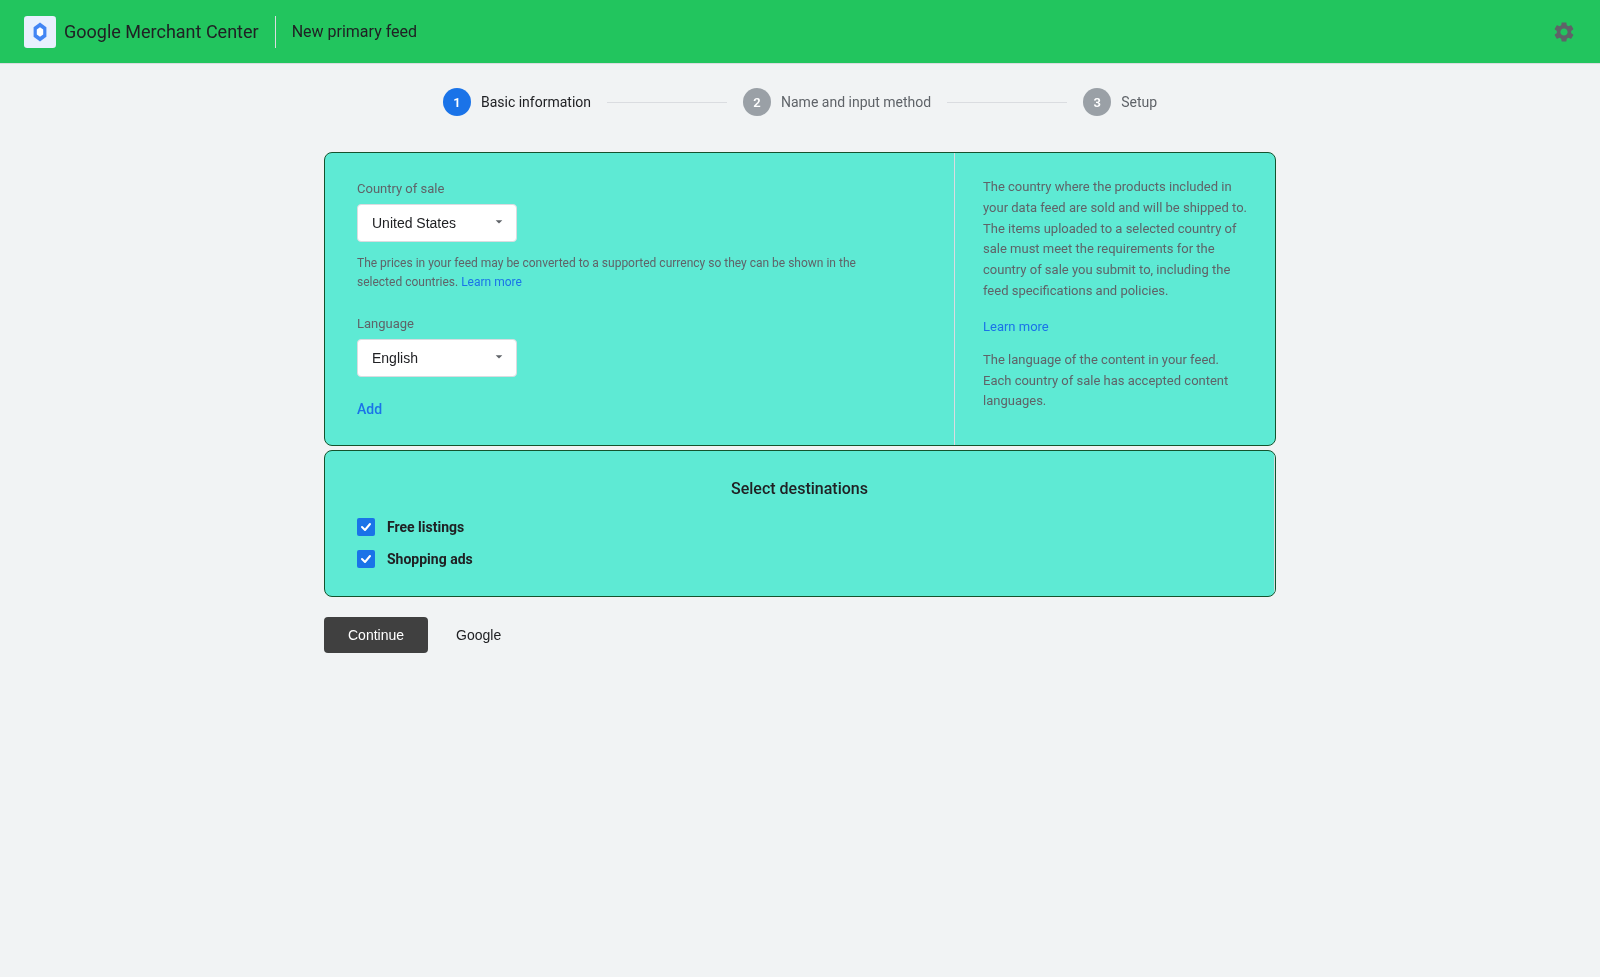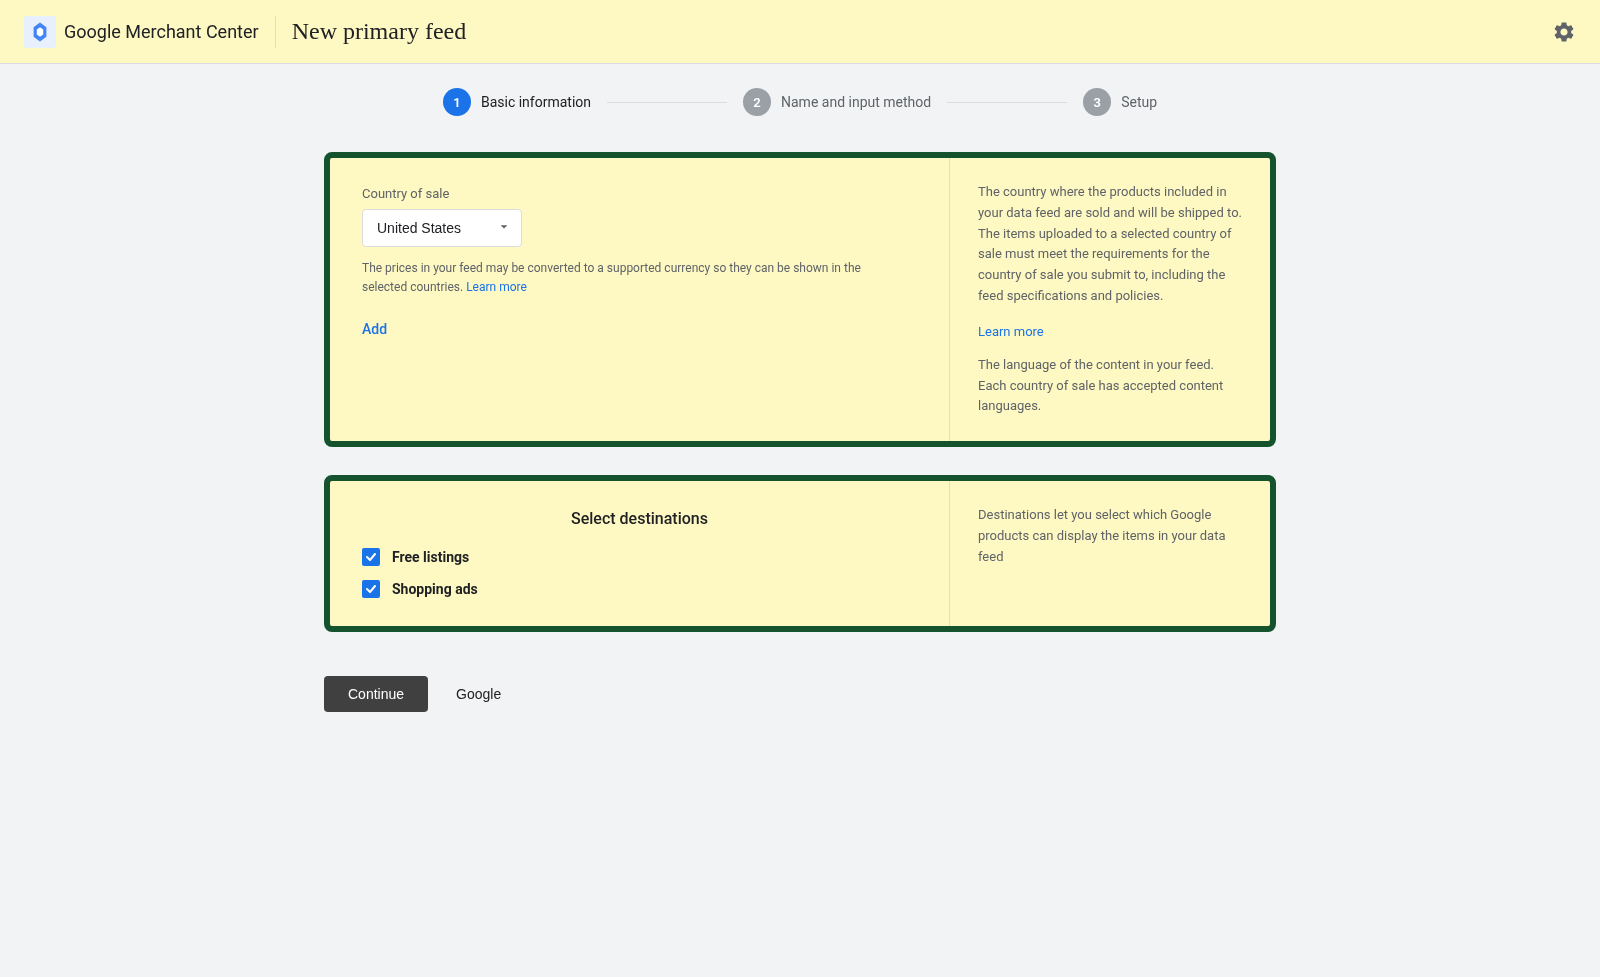--- a/index.html
+++ b/index.html
@@ -5,21 +5,21 @@
     * { box-sizing: border-box; margin: 0; padding: 0; }
     body {
       font-family: 'Google Sans', Roboto, Arial, sans-serif;
       background: #f1f3f4;
       color: #202124;
       font-size: 14px;
     }
 
     
     .header {
-      background: #fef9c3;
+      background: #22c55e;
       border-bottom: 1px solid #dadce0;
       display: flex;
       align-items: center;
       padding: 0 24px;
       height: 64px;
       position: relative;
     }
     .header-logo {
       display: flex;
       align-items: center;
@@ -34,24 +34,23 @@
       font-weight: 400;
       color: #202124;
     }
     .header-divider {
       width: 1px;
       height: 32px;
       background: #dadce0;
       margin: 0 16px;
     }
     .header-page-title {
-      font-size: 24px;
+      font-size: 16px;
       font-weight: 400;
       color: #202124;
-      font-family: Liberation Serif, serif;
     }
     .header-actions {
       margin-left: auto;
       display: flex;
       align-items: center;
       gap: 16px;
     }
     .gear-icon {
       width: 24px;
       height: 24px;
@@ -106,24 +105,24 @@
 
     
     .main {
       max-width: 1000px;
       margin: 0 auto;
       padding: 16px 24px 40px;
     }
 
     
     .card {
-      background: #fef9c3;
+      background: #5eead4;
       border-radius: 8px;
-      border: 6px solid #14532d;
-      margin-bottom: 28px;
+      border: 1px solid #14532d;
+      margin-bottom: 4px;
       overflow: hidden;
     }
     .card-inner {
       display: flex;
     }
     .card-left {
       flex: 1;
       padding: 28px 32px;
       border-right: 1px solid #dadce0;
     }
@@ -346,20 +345,36 @@
                   <path d="M7 10l5 5 5-5z"></path>
                 </svg>
             </span>
           </div>
           <div class="helper-text">
             <span>The prices in your feed may be converted to a supported currency so they can be shown in the selected countries.</span>
             <a class="learn-more-link">Learn more</a>
           </div>
         </div>
 
+        <div class="field-group">
+          <div class="field-label">Language</div>
+          <div class="select-wrapper">
+            <select class="custom-select">
+              <option value="en">English</option>
+              <option value="es">Spanish</option>
+              <option value="fr">French</option>
+              <option value="de">German</option>
+            </select>
+            <span class="select-arrow">
+              <svg width="16" height="16" viewBox="0 0 24 24" fill="currentColor">
+                  <path d="M7 10l5 5 5-5z"></path>
+                </svg>
+            </span>
+          </div>
+        </div>
 
         <div class="field-group">
           <a class="add-link">Add</a>
         </div>
 
       </div>
 
       <div class="card-right">
         <p class="info-text">
           <span>The country where the products included in your data feed are sold and will be shipped to. The items uploaded to a selected country of sale must meet the requirements for the country of sale you submit to, including the feed specifications and policies.</span>
@@ -388,23 +403,20 @@
         <div class="checkbox-row">
           <div class="checkbox-custom">
             <svg viewBox="0 0 12 12" fill="none" xmlns="http://www.w3.org/2000/svg">
               <path d="M2 6L5 9L10 3" stroke="white" stroke-width="2" stroke-linecap="round" stroke-linejoin="round"></path>
             </svg>
           </div>
           <span class="checkbox-label">Shopping ads</span>
         </div>
       </div>
 
-      <div class="card-right">
-        <p class="info-text">Destinations let you select which Google products can display the items in your data feed</p>
-      </div>
     </div>
   </div>
 
   <div class="footer">
     <button class="btn-continue">Continue</button>
     <button class="btn-cancel">Google</button>
   </div>
 
 </main>
 

